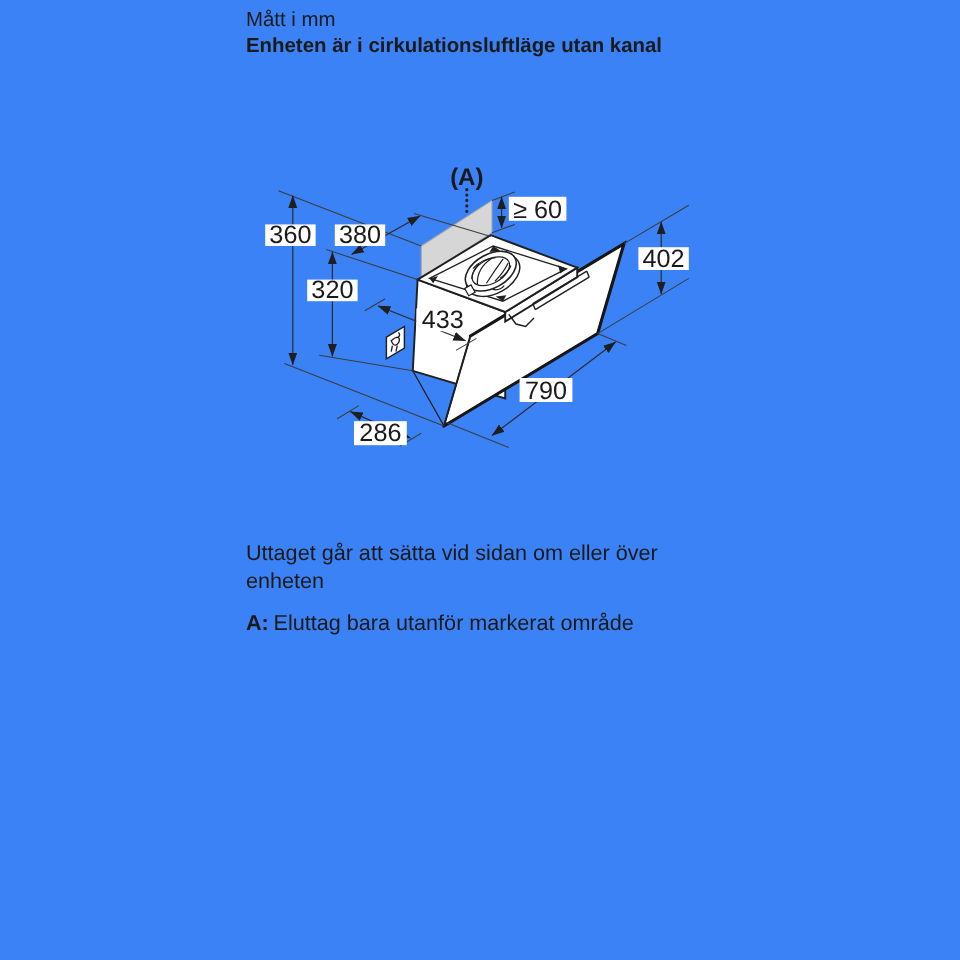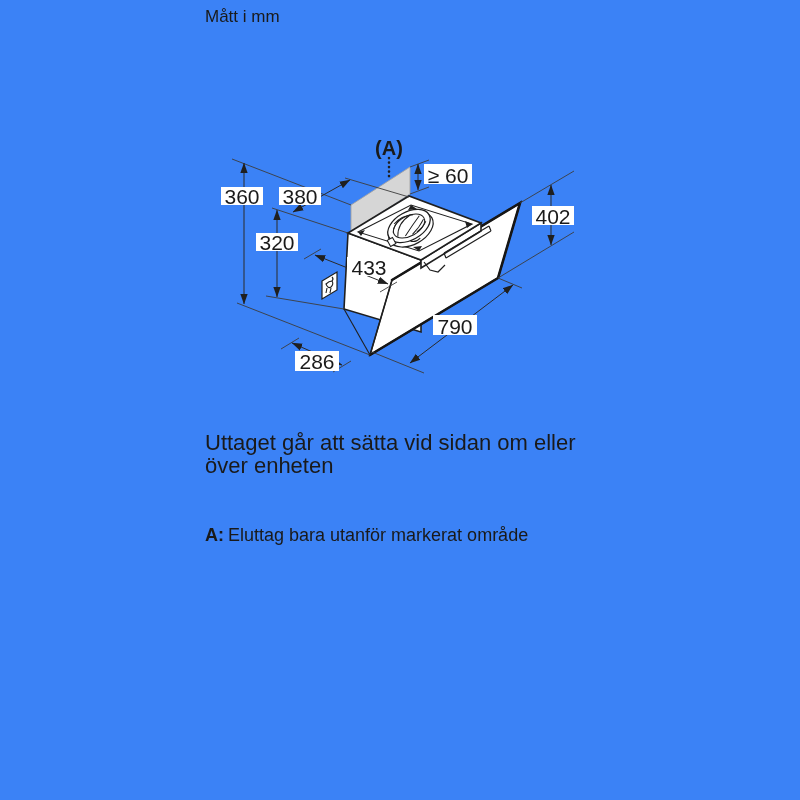--- a/index.html
+++ b/index.html
@@ -1,40 +1,41 @@
 <!DOCTYPE html>
 <html><head>
 <meta charset="utf-8">
 <style>
   html,body{margin:0;padding:0;background:#fff;}
   body{width:800px;height:800px;position:relative;font-family:"Liberation Sans", sans-serif;color:#1a1a1a;}
   .canvas{position:absolute;inset:0;background:#3b82f6;}
   .hdr{position:absolute;left:205px;top:6px;line-height:21px;font-size:17px;}
   .hdr .l1{font-weight:400;}
   .hdr .l2{font-weight:700;}
-  .note1{position:absolute;left:205px;top:431px;width:384px;font-size:22px;line-height:23px;}
-  .note2{position:absolute;left:205px;top:524px;width:420px;font-size:18px;line-height:23px;}
+  .note1{position:absolute;left:205px;top:450px;width:384px;font-size:18px;line-height:23px;}
+  .note2{position:absolute;left:205px;top:508px;width:420px;font-size:18px;line-height:23px;}
   .note2 b{font-weight:700;margin-right:4px;}
   svg text{font-family:"Liberation Sans", sans-serif;}
   .dimtxt{font-size:21px;fill:#1a1a1a;}
   .atxt{font-size:20px;font-weight:700;fill:#1a1a1a;}
   .thin{stroke:#3c3c3c;stroke-width:0.9;fill:none;}
   .dim{stroke:#2a2a2a;stroke-width:1;fill:none;}
   .out{stroke:#1f1f1f;stroke-width:1.6;fill:#fff;}
   .out2{stroke:#1f1f1f;stroke-width:1.1;fill:none;}
   .thick{stroke:#161616;stroke-width:2.6;fill:none;stroke-linecap:round;}
   .bgbox{fill:#ffffff;}
 </style>
 </head>
 <body>
 
 <div class="canvas">
 
   <div class="hdr">
     <div class="l1">Mått i mm</div>
+    <div class="l2">Enheten är i cirkulationsluftläge utan kanal</div>
   </div>
 
   <svg width="800" height="800" viewBox="0 0 800 800" style="position:absolute;left:0;top:0;">
     <defs>
       <marker id="arr" viewBox="0 -4 10 8" refX="9.3" refY="0" markerWidth="11" markerHeight="9" orient="auto-start-reverse" markerUnits="userSpaceOnUse">
         <path d="M0,-3.4 L9.6,0 L0,3.4 z" fill="#1f1f1f"></path>
       </marker>
     </defs>
 
     <path d="M351,205 L410,167 L410,194 L351,232 Z" stroke="#a3a3a3" stroke-width="0.9" fill="#d6d6d6"></path>

